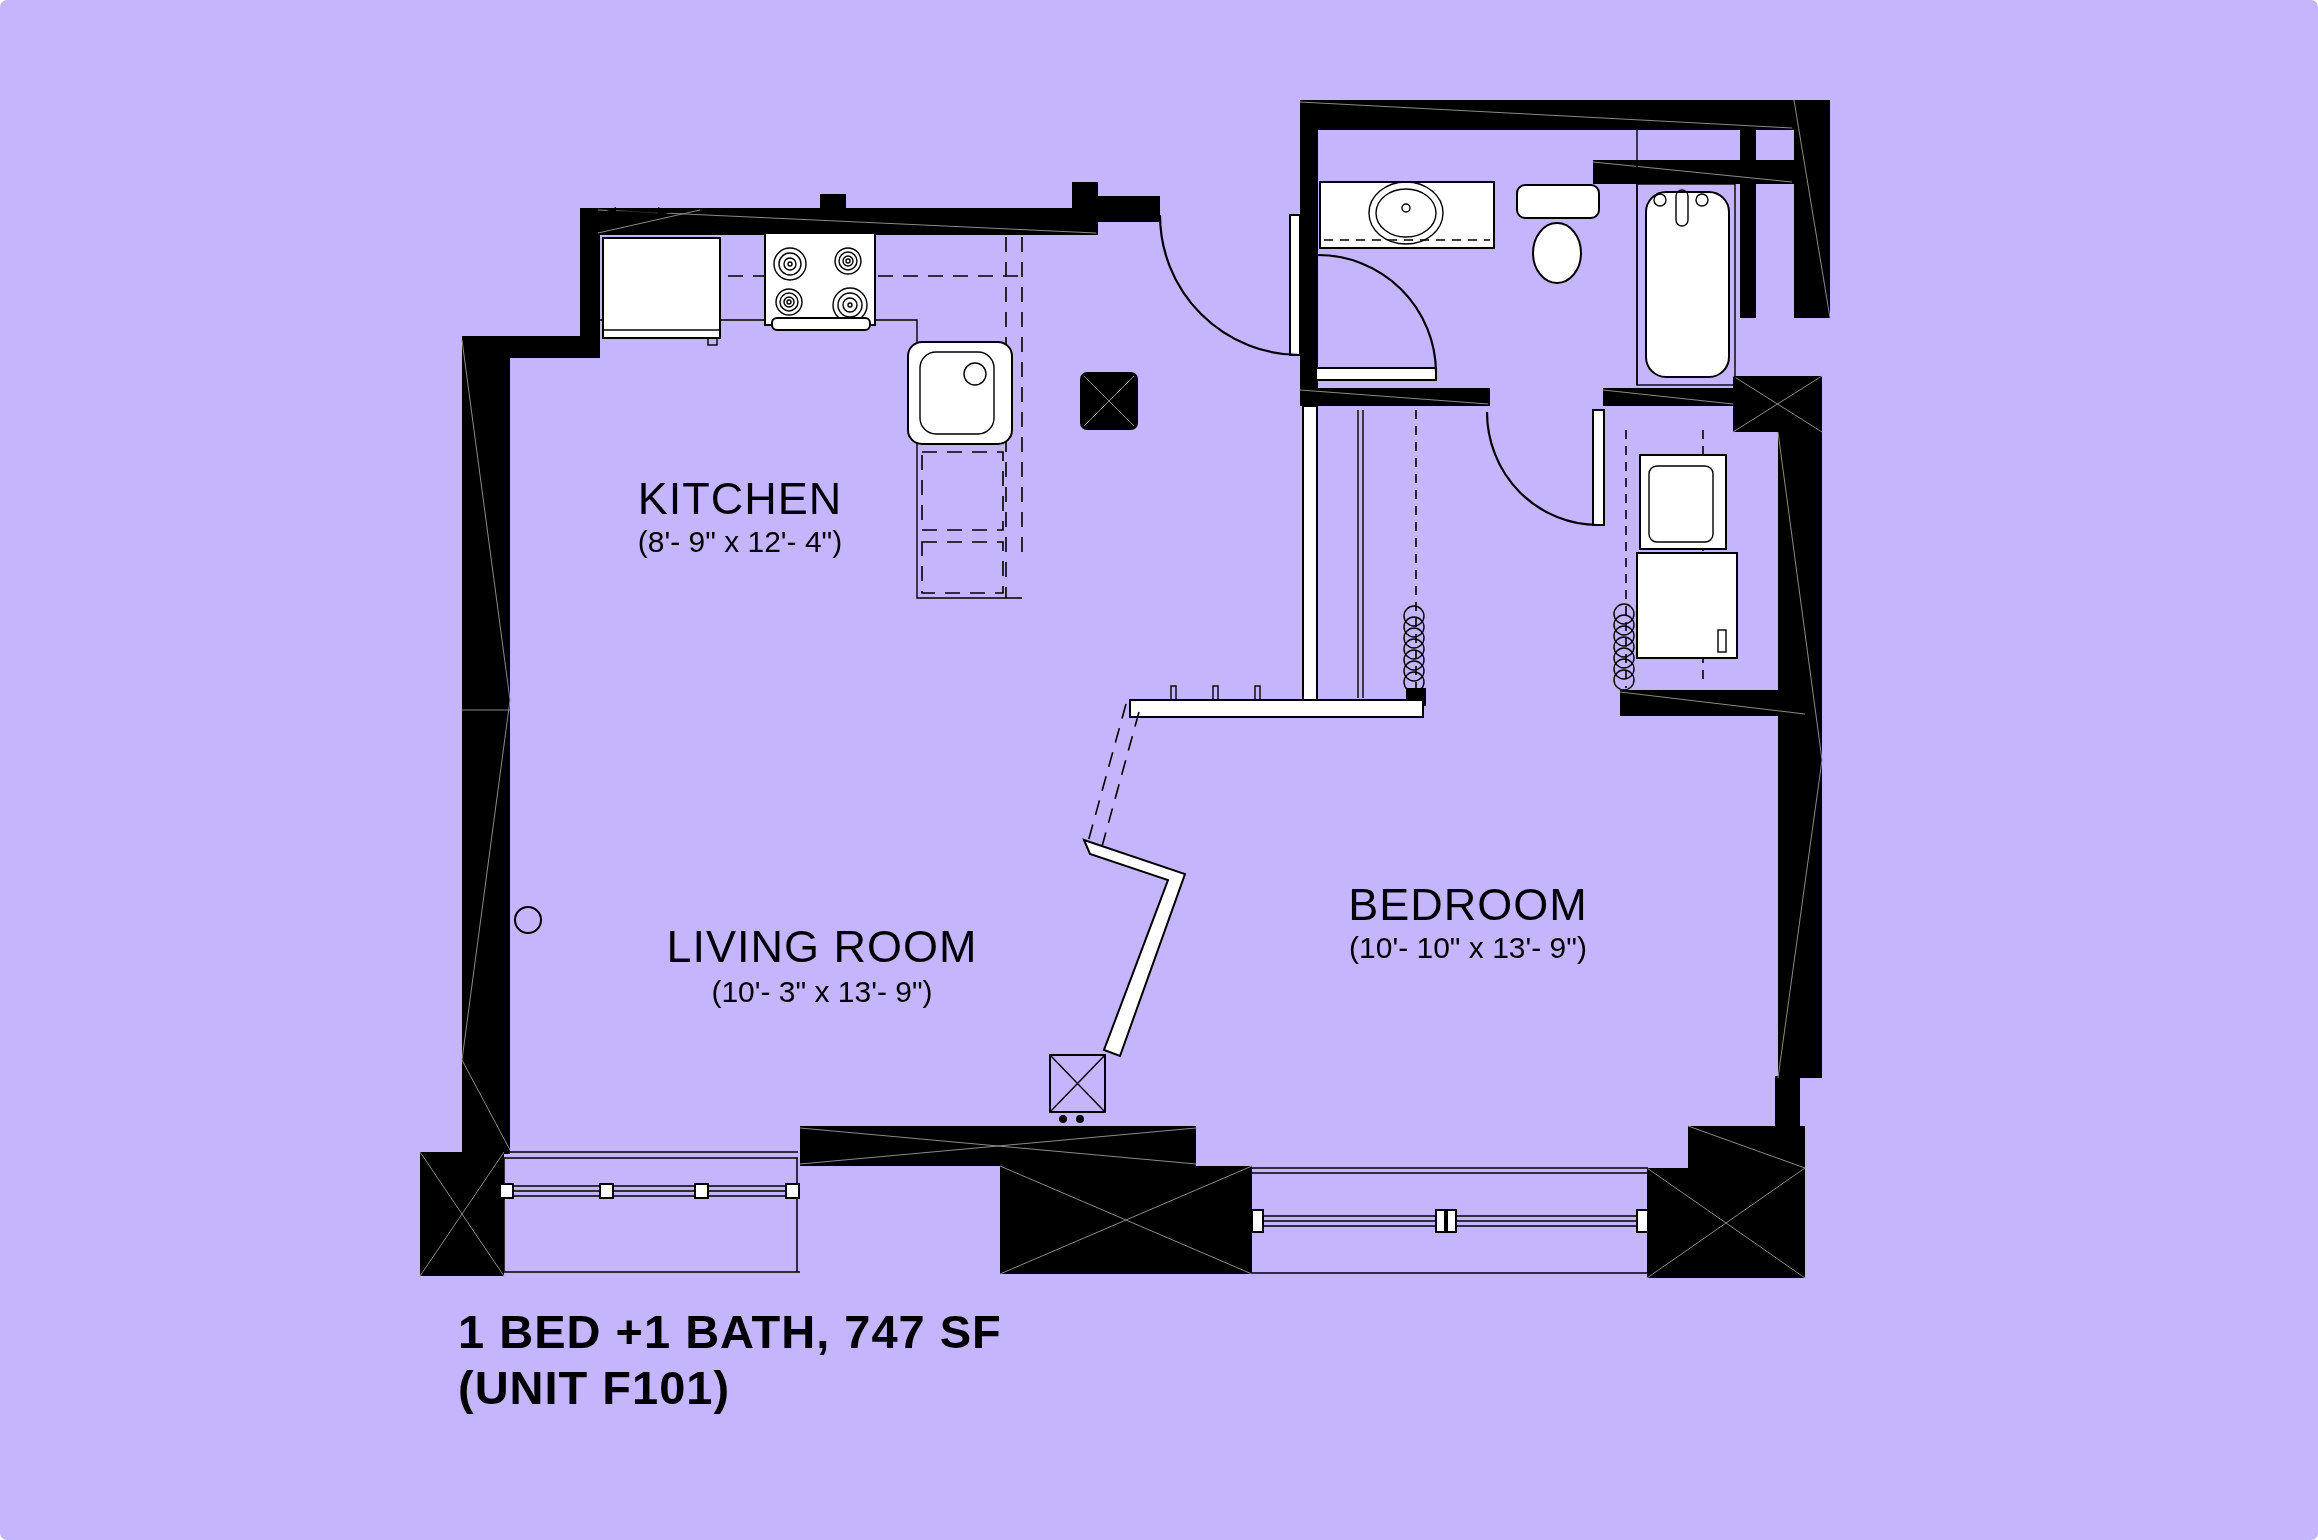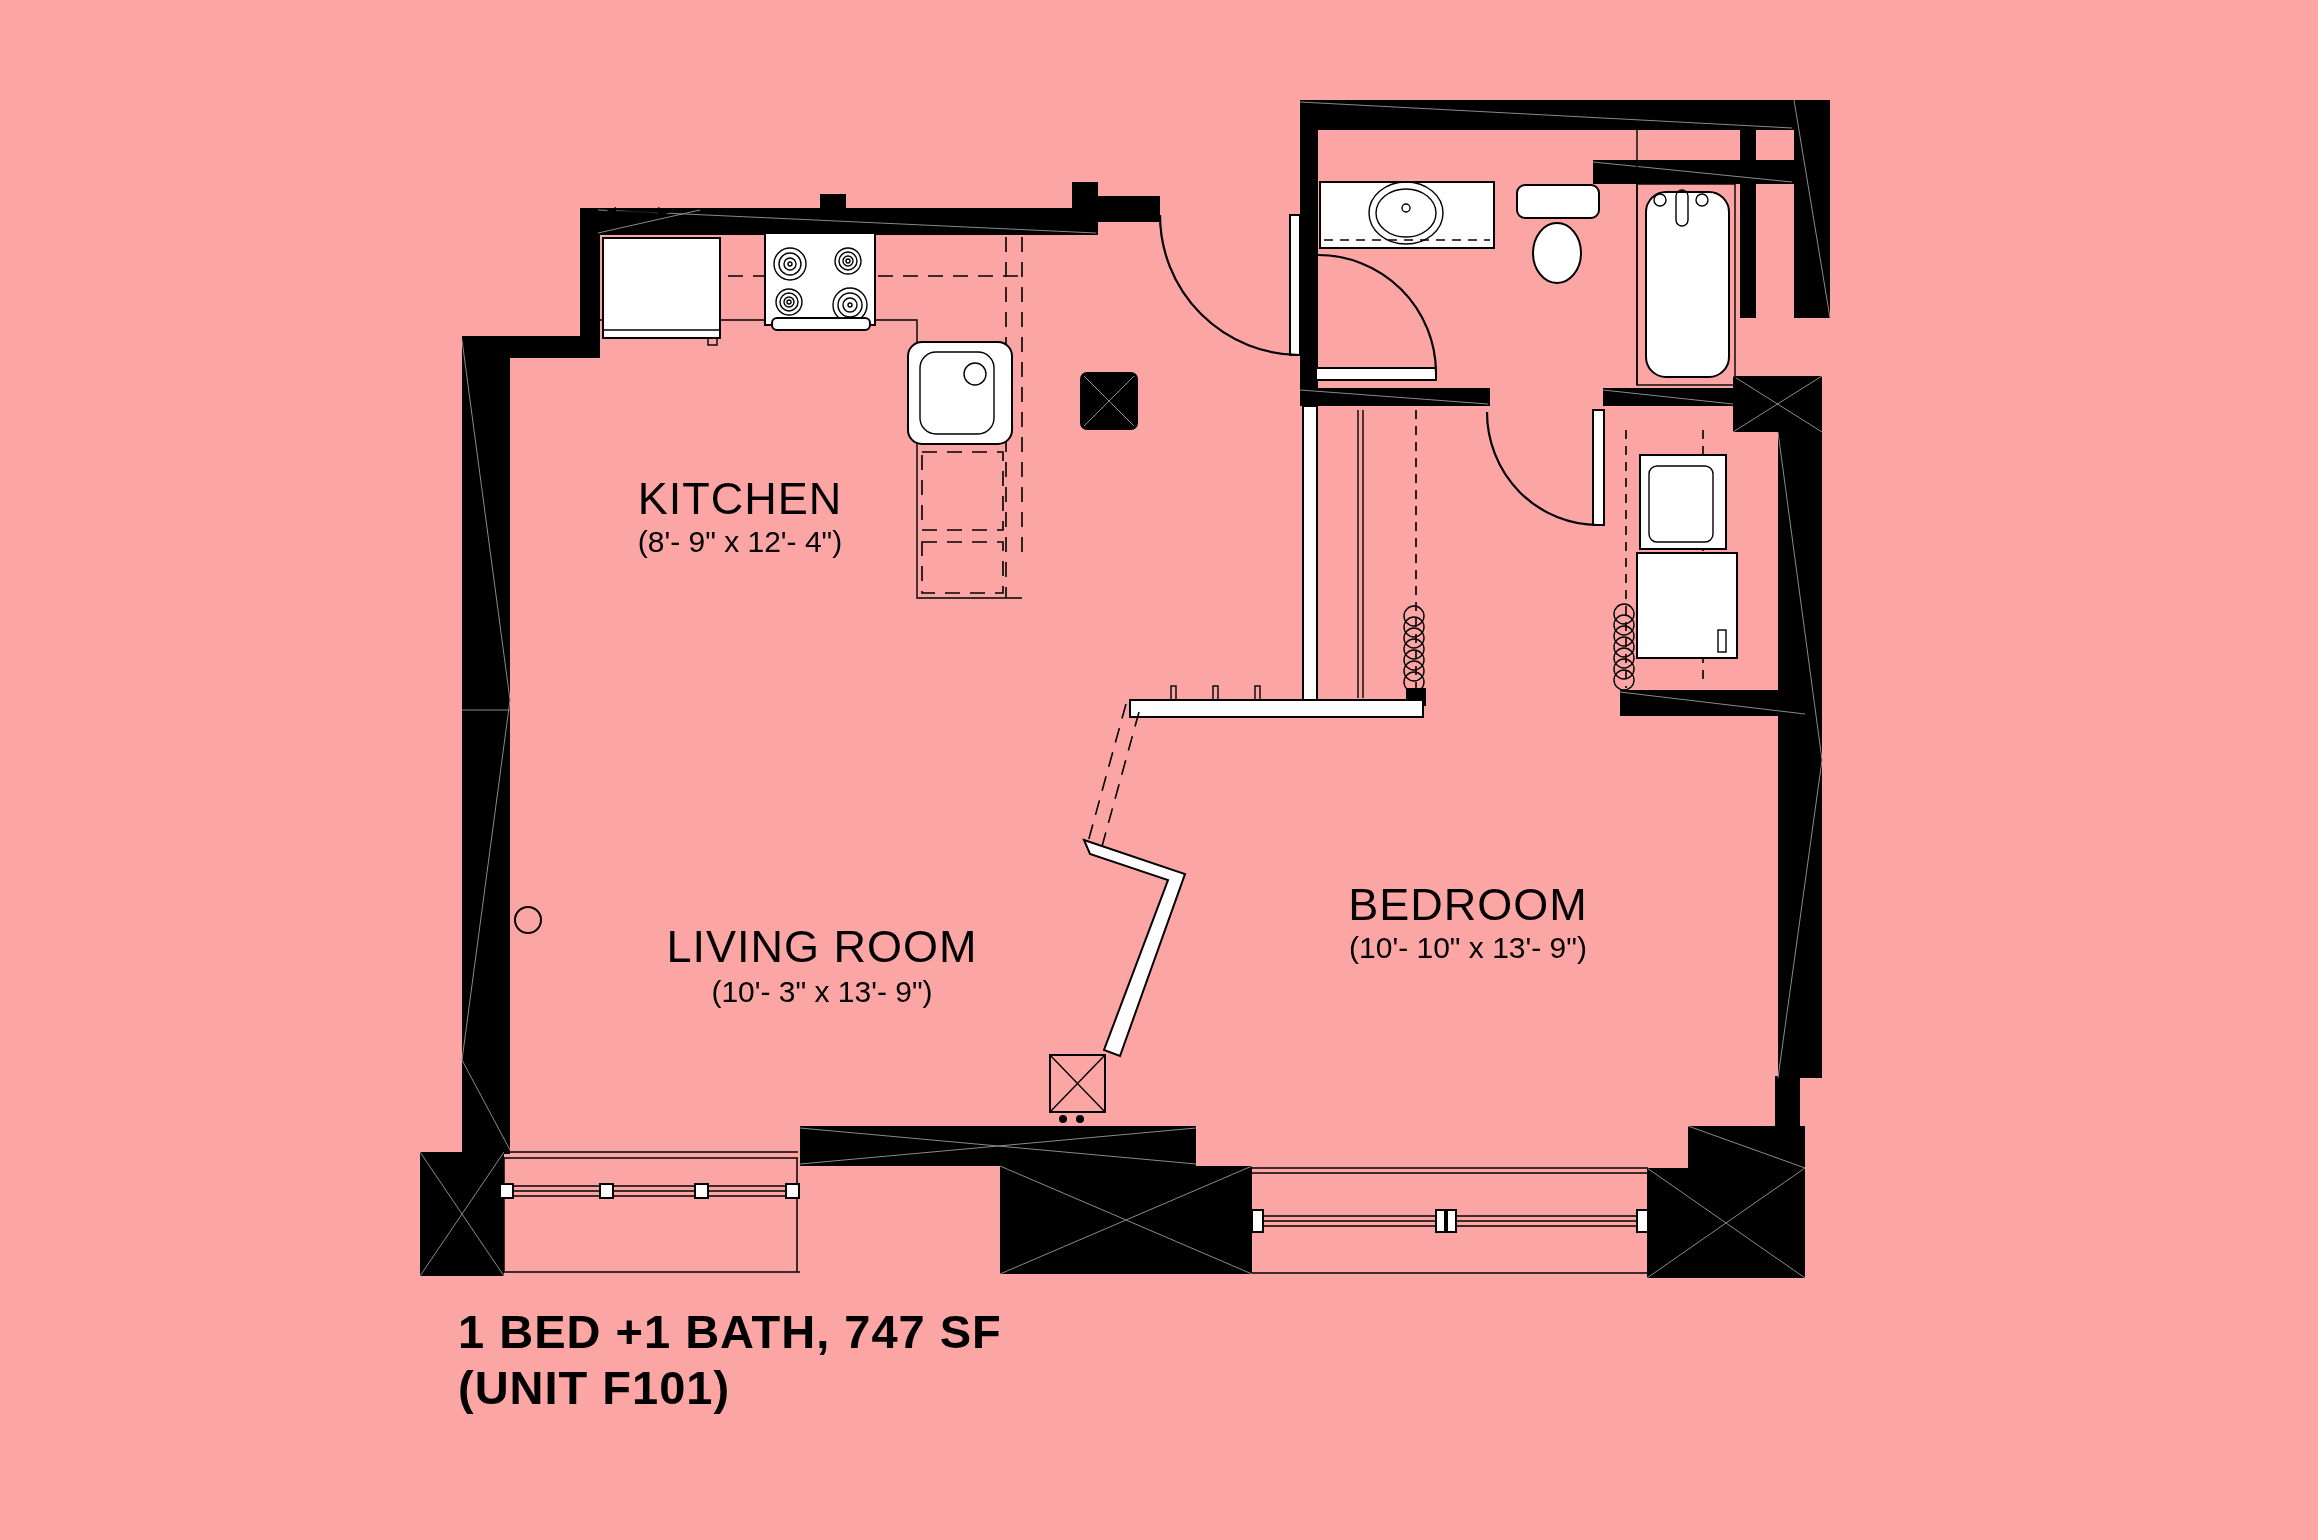--- a/index.html
+++ b/index.html
@@ -1,17 +1,17 @@
 <!DOCTYPE html>
 <html><head>
 <meta charset="utf-8">
 <style>
   html,body{margin:0;padding:0;background:#ffffff;}
-  .page{position:relative;width:2318px;height:1540px;background:#fca5a5;overflow:hidden;
-        font-family:"Liberation Sans", sans-serif;}
+  .page{position:relative;width:2318px;height:1540px;background:#c4b5fd;overflow:hidden;
+        font-family:"Liberation Sans", sans-serif;border-radius:7px;}
   svg{position:absolute;left:0;top:0;}
   .wall{fill:#000000;stroke:none;}
   .wwall{fill:#ffffff;stroke:#000000;stroke-width:2;}
   .thin{fill:none;stroke:#000000;stroke-width:2;}
   .thin1{fill:none;stroke:#000000;stroke-width:1.4;}
   .fixt{fill:#ffffff;stroke:#000000;stroke-width:2;}
   .dash{fill:none;stroke:#000000;stroke-width:1.6;stroke-dasharray:15 10;}
   .dash2{fill:none;stroke:#000000;stroke-width:1.6;stroke-dasharray:9 7;}
   .hatch{fill:none;stroke:#8a8a8a;stroke-width:1;}
   .glz{fill:none;stroke:#000000;stroke-width:1.5;}

